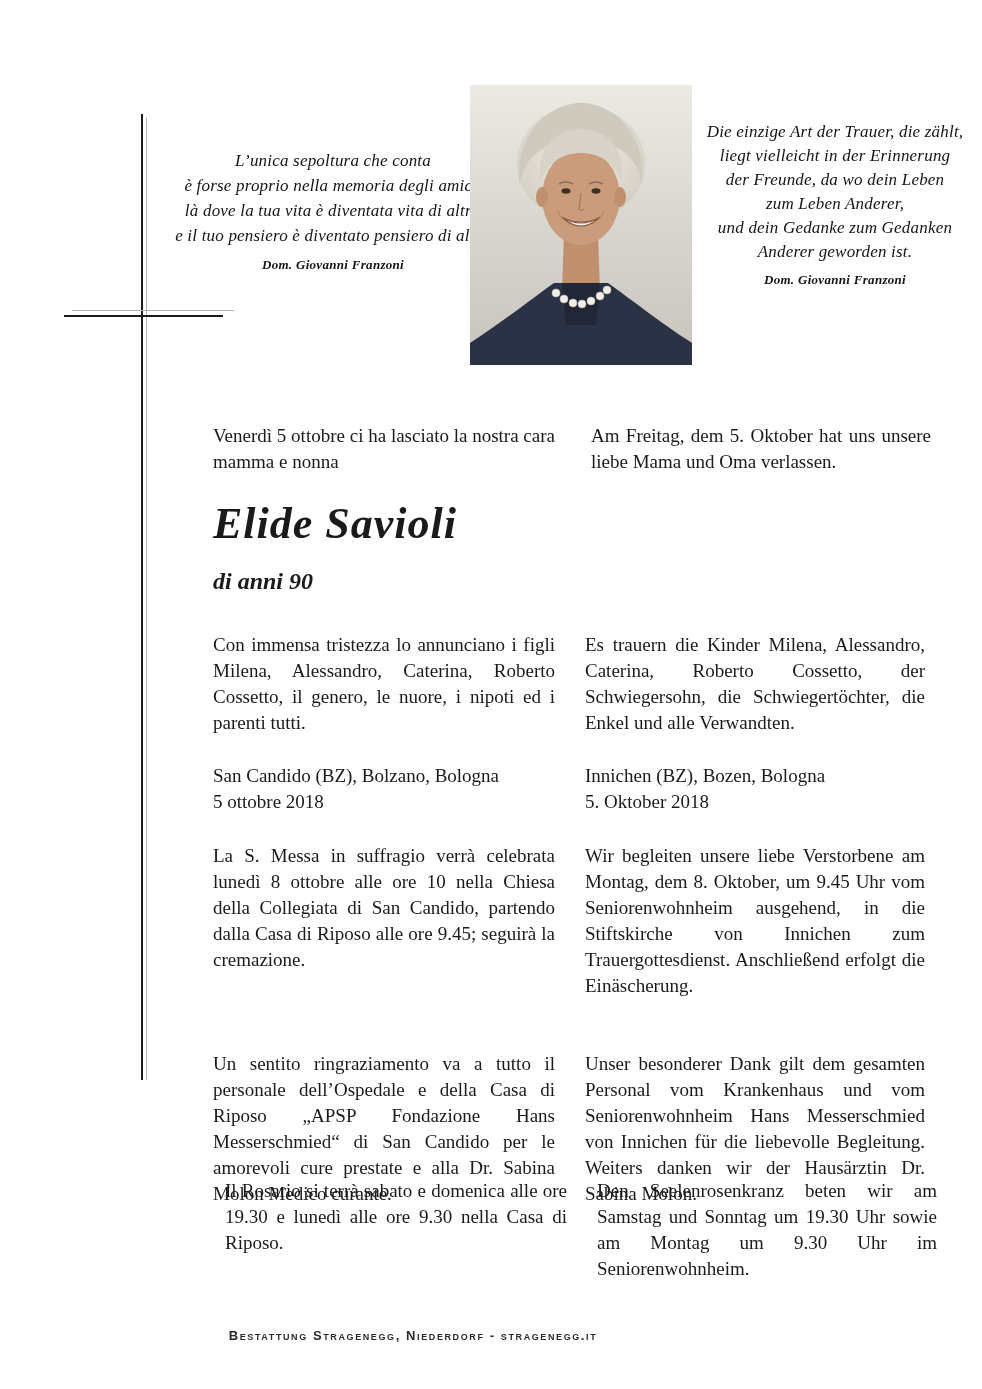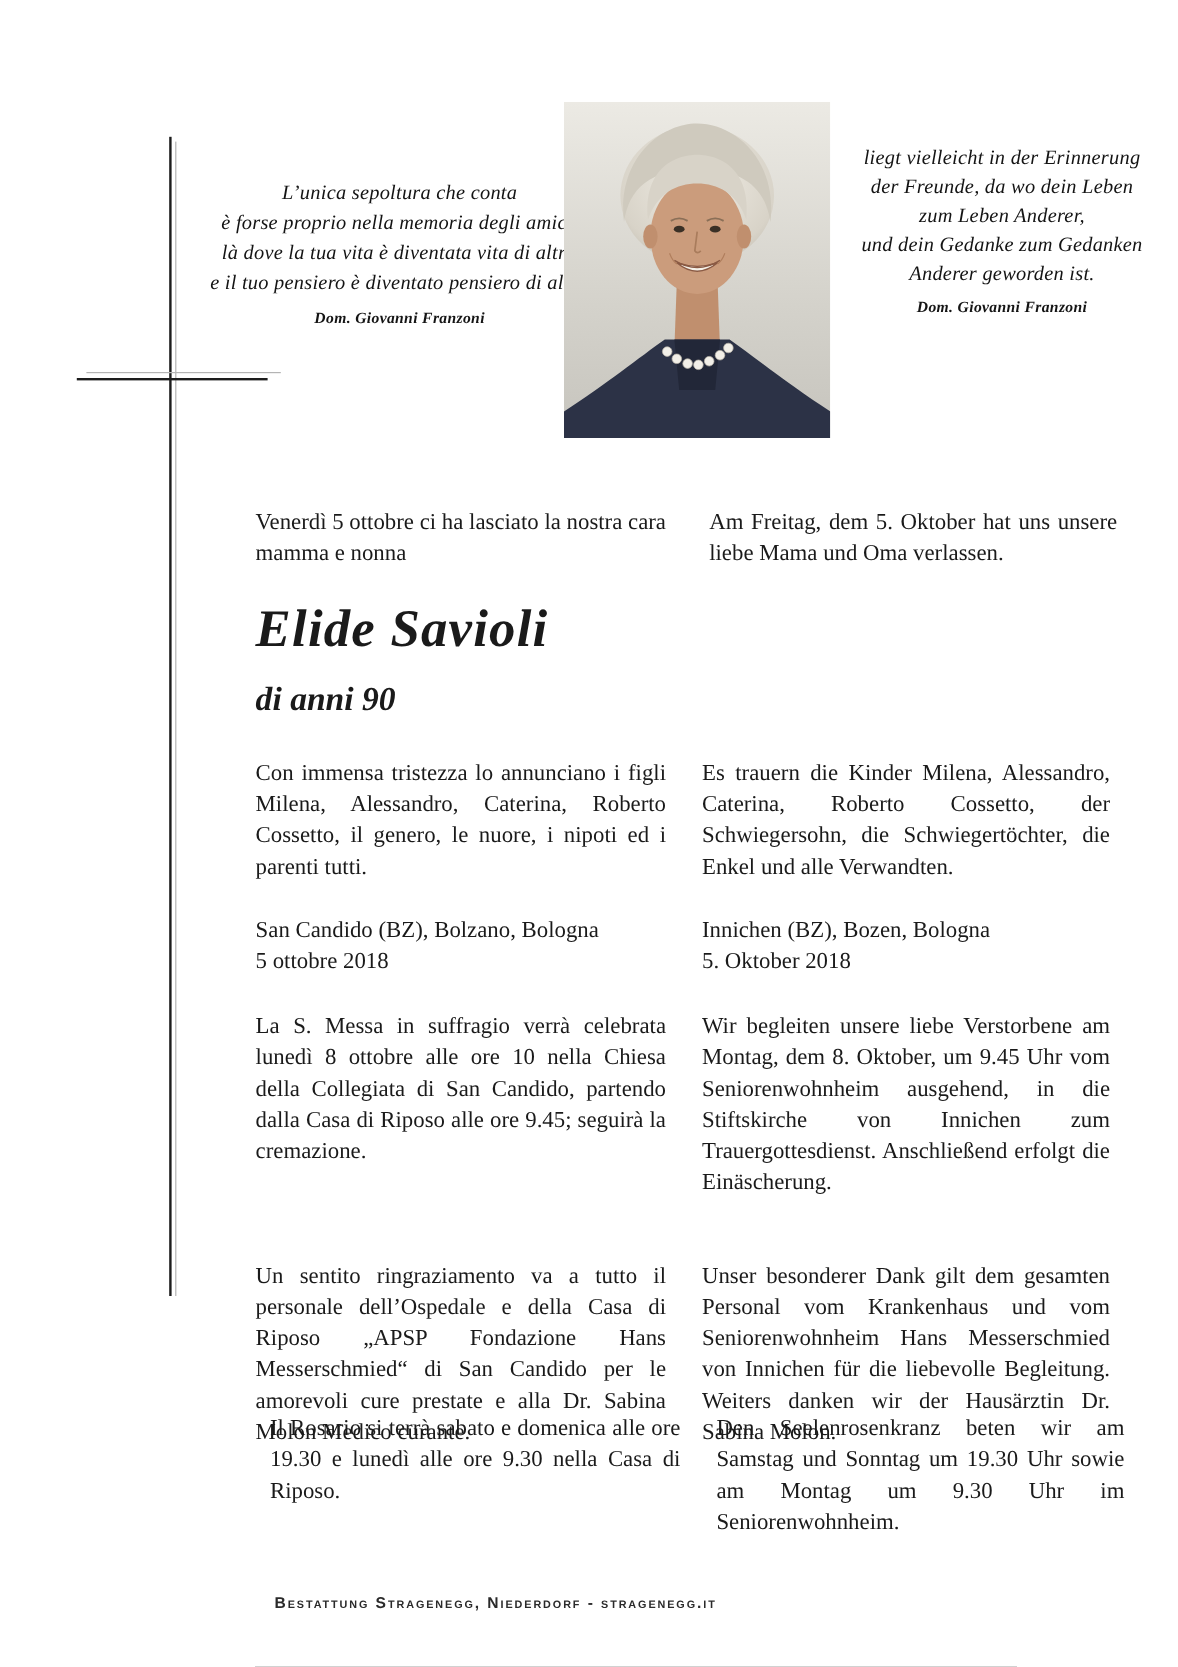--- a/index.html
+++ b/index.html
@@ -66,21 +66,21 @@
   }
   .deceased-name{
     top:498px;
     font-size:44px;
     font-weight:bold;
     font-style:italic;
     letter-spacing:1px;
   }
   .deceased-age{
     top:568px;
-    font-size:28px;
+    font-size:24px;
     font-weight:bold;
     font-style:italic;
   }
   
   .footer{
     position:absolute;left:0;top:1328px;width:826px;
     text-align:center;
     font-family:"Liberation Sans", sans-serif;
     font-variant:small-caps;
     font-size:13px;
@@ -159,20 +159,21 @@
 
       <path d="M94 134 Q111 148 128 134 Q111 140 94 134 Z" fill="#f5f1e8" stroke="#8a5a44" stroke-width="1.2"></path>
       <path d="M92 132 Q111 144 130 132" stroke="#8a5a44" stroke-width="1.2" fill="none"></path>
 
       <path d="M88 126 Q90 132 94 135" stroke="#b07e5d" stroke-width="1" fill="none"></path>
       <path d="M134 126 Q132 132 128 135" stroke="#b07e5d" stroke-width="1" fill="none"></path>
     </svg>
   </div>
 
   <div class="quote quote-de">
+    <div>Die einzige Art der Trauer, die zählt,</div>
     <div>liegt vielleicht in der Erinnerung</div>
     <div>der Freunde, da wo dein Leben</div>
     <div>zum Leben Anderer,</div>
     <div>und dein Gedanke zum Gedanken</div>
     <div>Anderer geworden ist.</div>
     <div class="quote-attr">Dom. Giovanni Franzoni</div>
   </div>
 
   <div class="row row-intro">
     <div class="cell">Venerdì 5 ottobre ci ha lasciato la nostra cara mamma e nonna</div>

